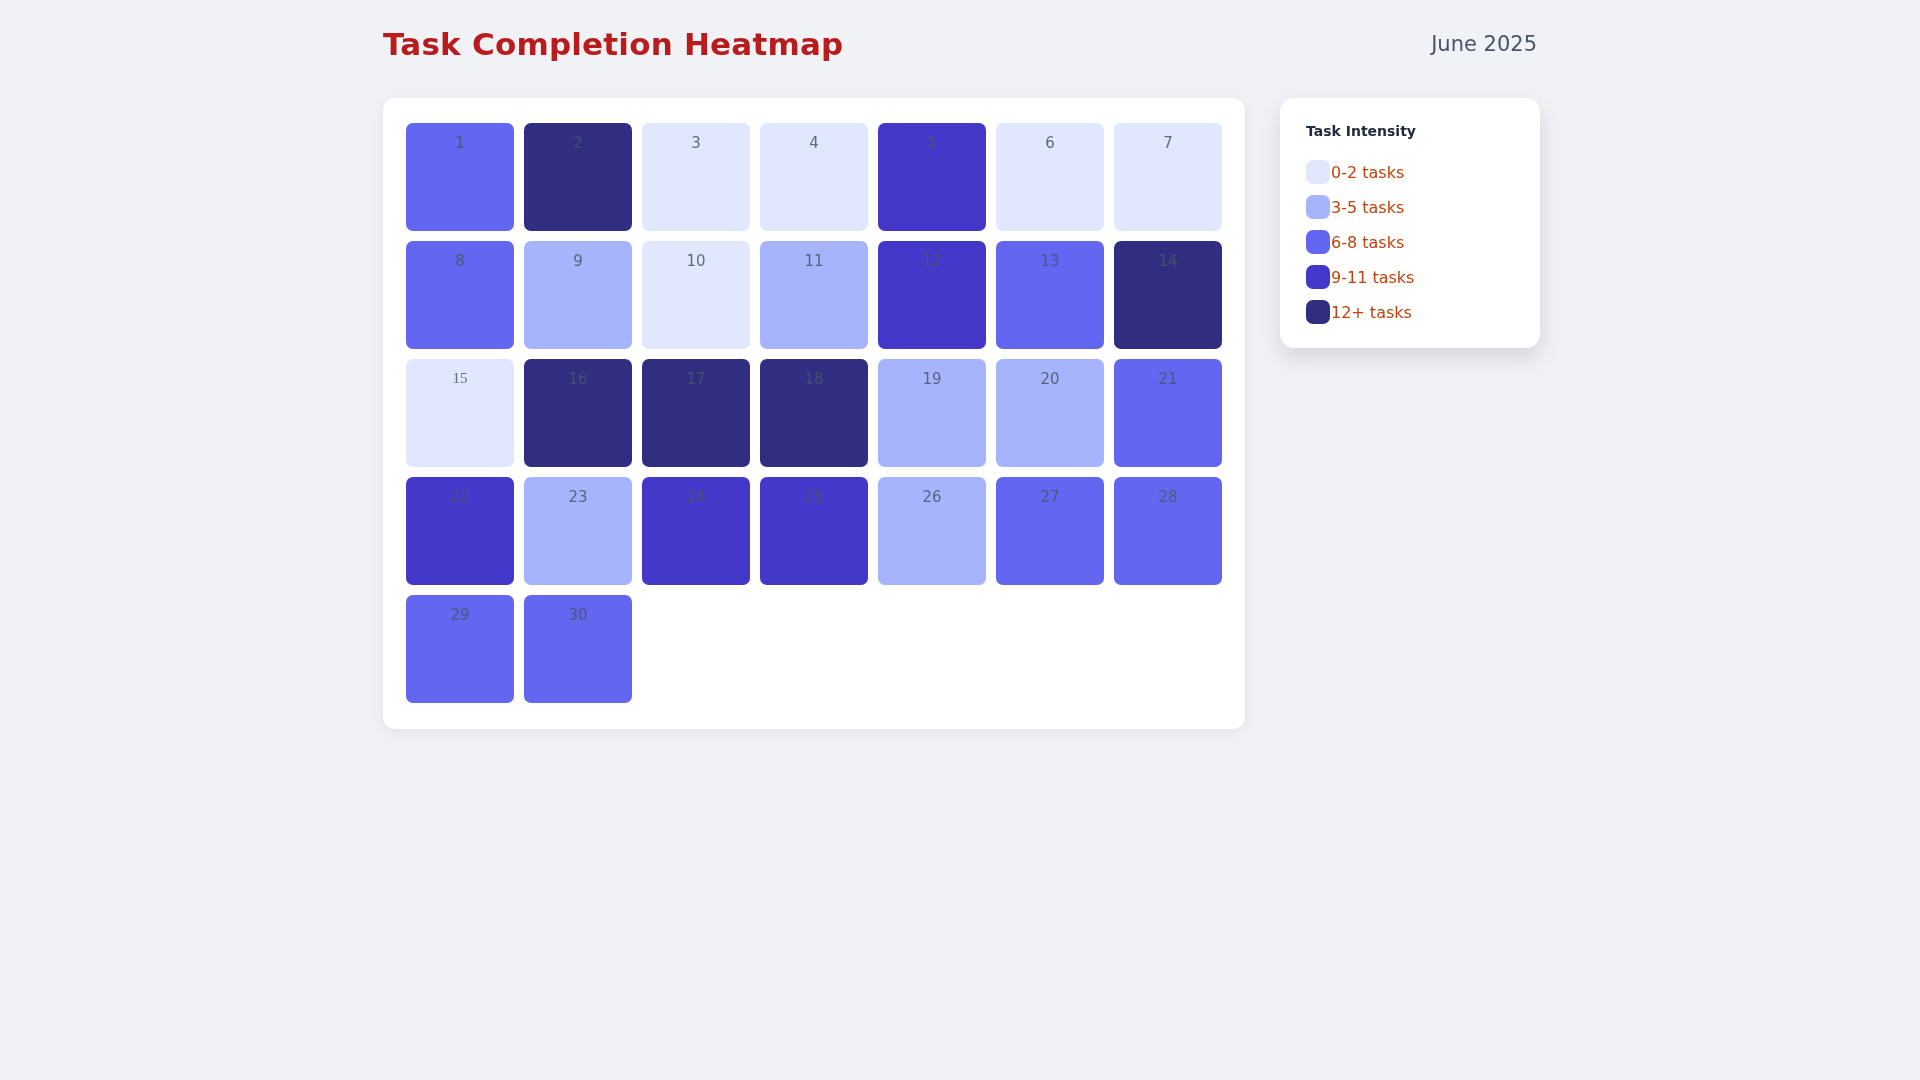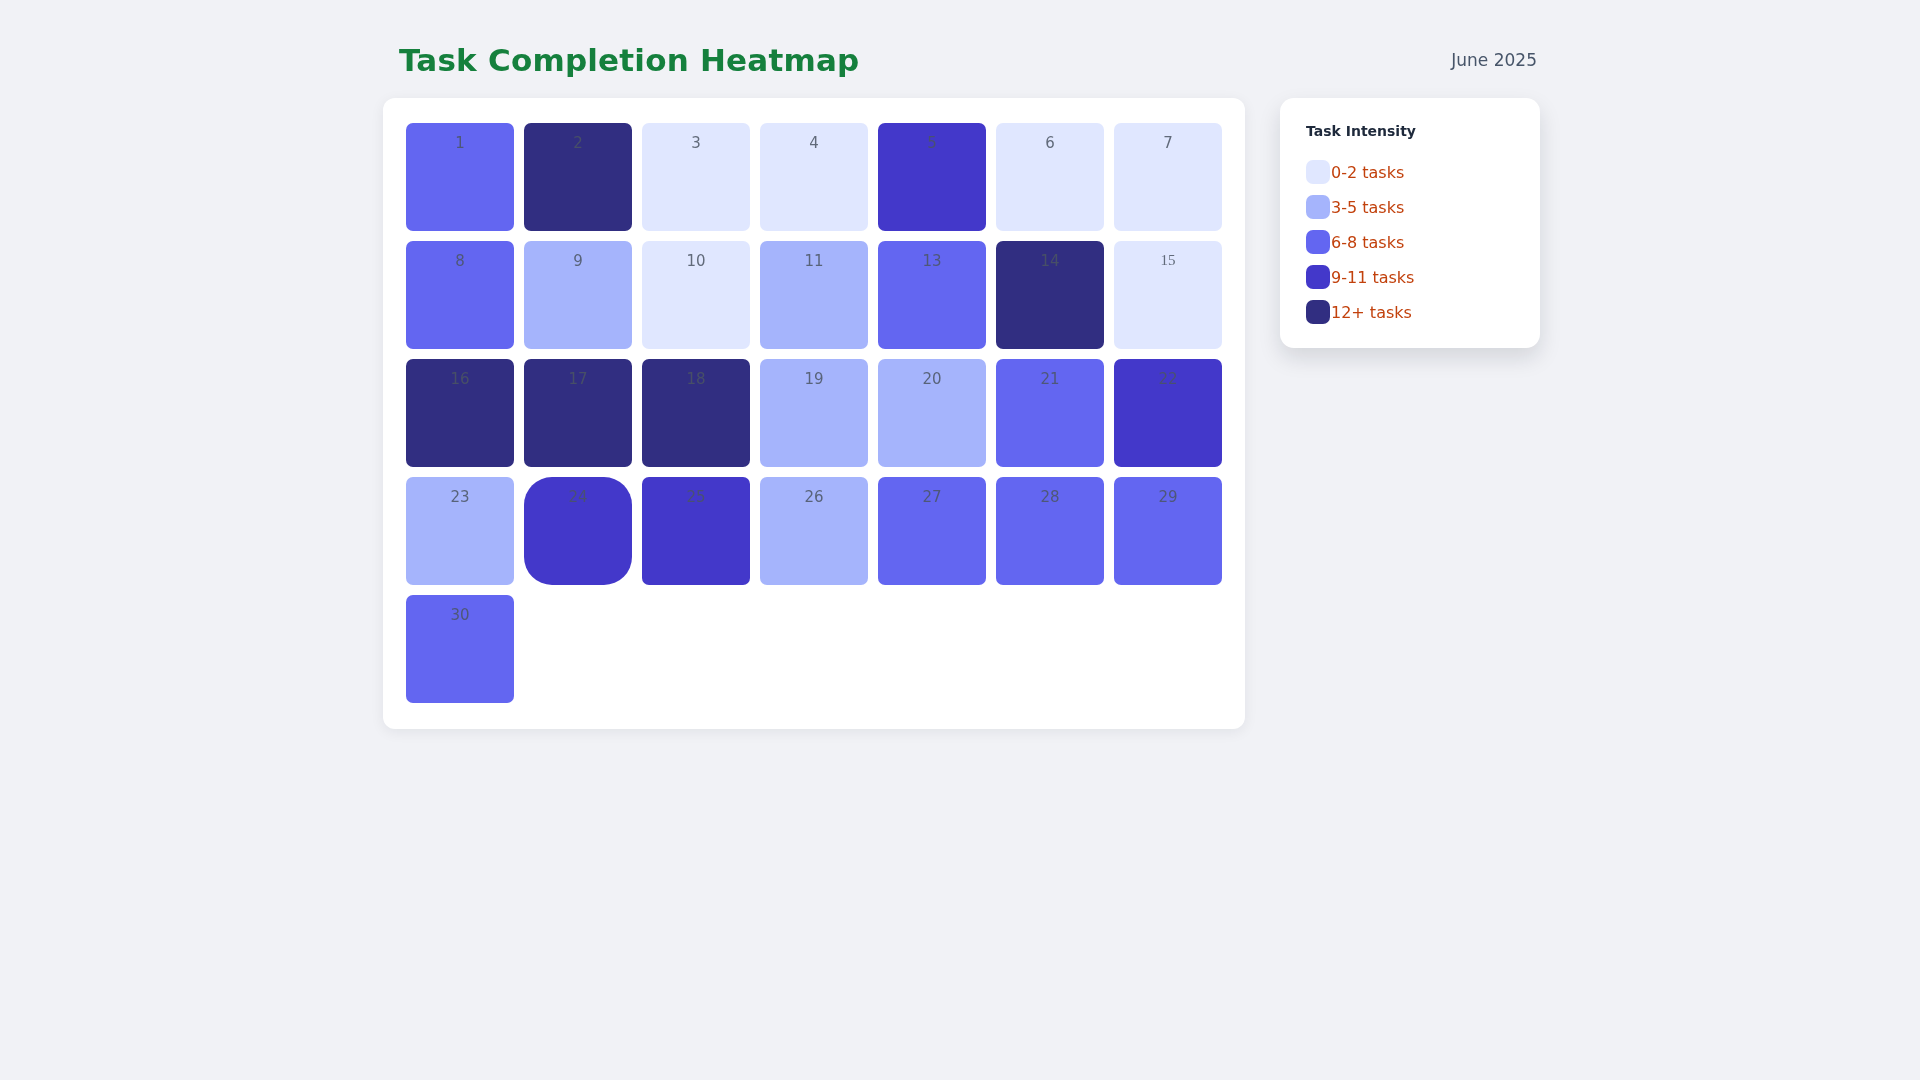--- a/index.html
+++ b/index.html
@@ -11,24 +11,24 @@
     overflow: hidden;
   }
   .page { position: relative; width: 1920px; height: 1080px; }
 
   
   .header {
     position: absolute; left: 383px; top: 26px; width: 1154px;
     display: flex; justify-content: space-between; align-items: center;
   }
   .page-title {
-    margin: 16px; font-size: 31px; font-weight: bold;
-    color: #15803d; letter-spacing: 0.2px;
-  }
-  .period-label { font-size: 17px; color: #475569; }
+    margin: 0; font-size: 31px; font-weight: bold;
+    color: #b91c1c; letter-spacing: 0.2px;
+  }
+  .period-label { font-size: 21px; color: #475569; }
 
   
   .heatmap-card {
     position: absolute; left: 383px; top: 98px;
     width: 862px; height: 631px;
     background: #ffffff; border-radius: 12px;
     box-shadow: 0 3px 14px rgba(15, 23, 42, 0.07);
     padding: 25px 23px;
   }
   .heatmap-grid {
@@ -128,20 +128,23 @@
   </div>
 
   <div class="day-cell" style="background: rgb(224, 231, 255);">
     <span class="day-number">10</span>
   </div>
 
   <div class="day-cell" style="background: rgb(165, 180, 252);">
     <span class="day-number">11</span>
   </div>
 
+  <div class="day-cell" style="background: rgb(67, 56, 202);">
+    <span class="day-number">12</span>
+  </div>
 
   <div class="day-cell" style="background: rgb(99, 102, 241);">
     <span class="day-number">13</span>
   </div>
 
   <div class="day-cell" style="background: rgb(49, 46, 129);">
     <span class="day-number">14</span>
   </div>
 
   <div class="day-cell" style="background: rgb(224, 231, 255); font-family: Liberation Serif, serif;">
@@ -173,21 +176,21 @@
   </div>
 
   <div class="day-cell" style="background: rgb(67, 56, 202);">
     <span class="day-number">22</span>
   </div>
 
   <div class="day-cell" style="background: rgb(165, 180, 252);">
     <span class="day-number">23</span>
   </div>
 
-  <div class="day-cell" style="background: rgb(67, 56, 202); border-radius: 28px;">
+  <div class="day-cell" style="background: rgb(67, 56, 202);">
     <span class="day-number">24</span>
   </div>
 
   <div class="day-cell" style="background: rgb(67, 56, 202);">
     <span class="day-number">25</span>
   </div>
 
   <div class="day-cell" style="background: rgb(165, 180, 252);">
     <span class="day-number">26</span>
   </div>

